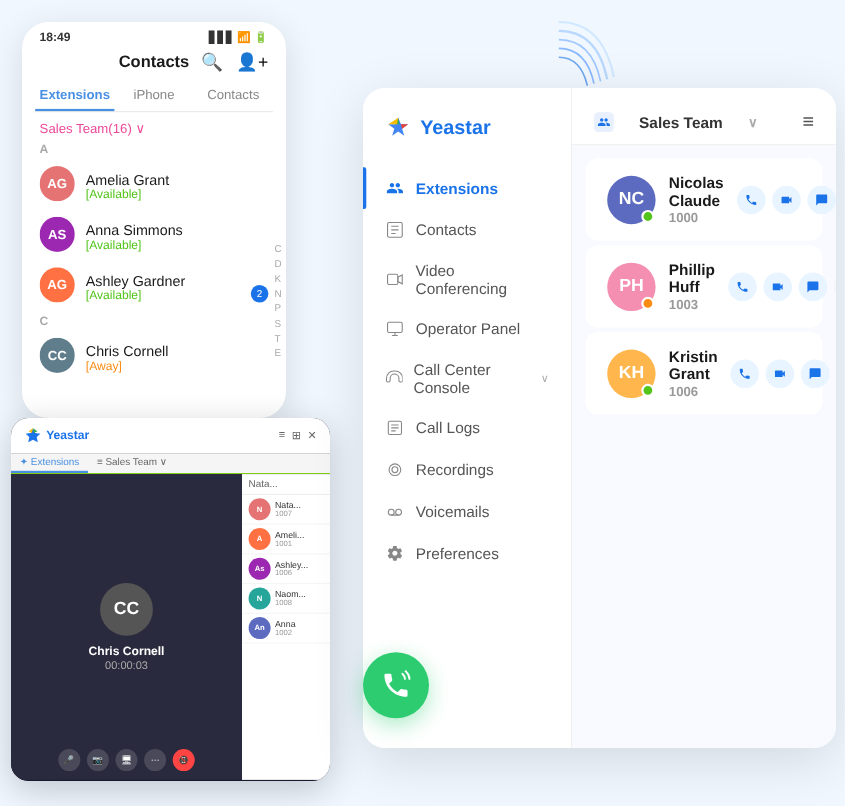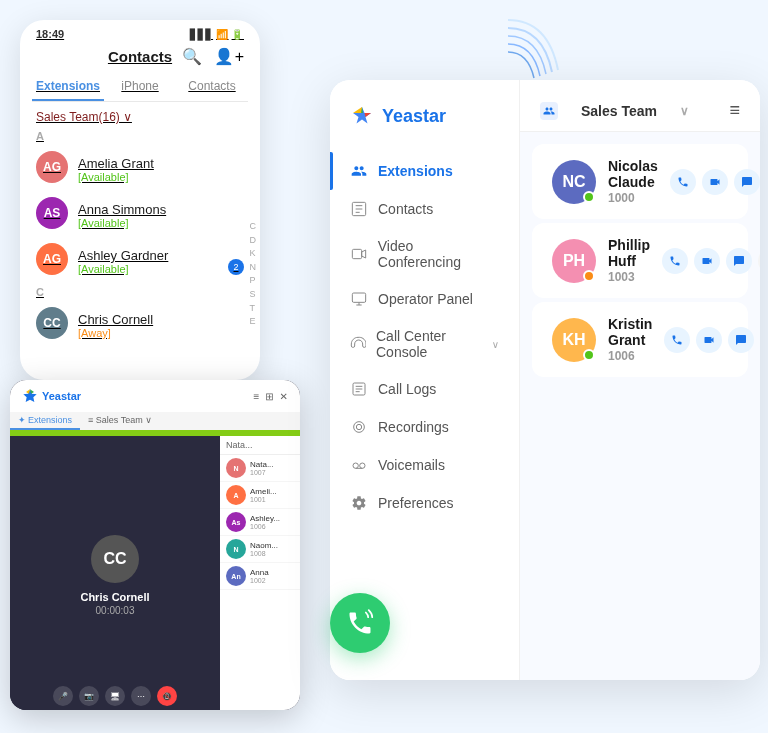--- a/index.html
+++ b/index.html
@@ -27,21 +27,20 @@
       position: absolute;
       top: 20px;
       left: 20px;
       width: 240px;
       height: 360px;
       background: #ffffff;
       border-radius: 24px;
       box-shadow: 0 8px 32px rgba(0,0,0,0.12);
       overflow: hidden;
       z-index: 2;
-      text-decoration: underline;
     }
     .phone-status-bar {
       display: flex;
       justify-content: space-between;
       align-items: center;
       padding: 8px 16px 4px;
       font-size: 11px;
       font-weight: 600;
       color: #333;
     }
@@ -82,21 +81,21 @@
       color: #888;
     }
     .phone-tab.active {
       color: #4a90e2;
       border-bottom: 2px solid #4a90e2;
       font-weight: 600;
     }
     .phone-group-label {
       padding: 8px 16px 2px;
       font-size: 12px;
-      color: #7f1d1d;
+      color: #ec4899;
       font-weight: 500;
     }
     .phone-section-letter {
       padding: 4px 16px 2px;
       font-size: 11px;
       color: #aaa;
       font-weight: 600;
     }
     .phone-contact {
       display: flex;
@@ -169,21 +168,21 @@
     }
     .call-top-icons {
       display: flex;
       gap: 6px;
       font-size: 10px;
       color: #666;
     }
     .call-sidebar-bar {
       display: flex;
       background: #f5f5f5;
-      border-bottom: 6px solid #84cc16;
+      border-bottom: 1px solid #84cc16;
     }
     .call-sidebar-tab {
       font-size: 9px;
       padding: 3px 8px;
       color: #4a90e2;
       border-bottom: 2px solid transparent;
     }
     .call-sidebar-tab.active { border-bottom-color: #4a90e2; }
     .call-sidebar-tag {
       font-size: 9px;

